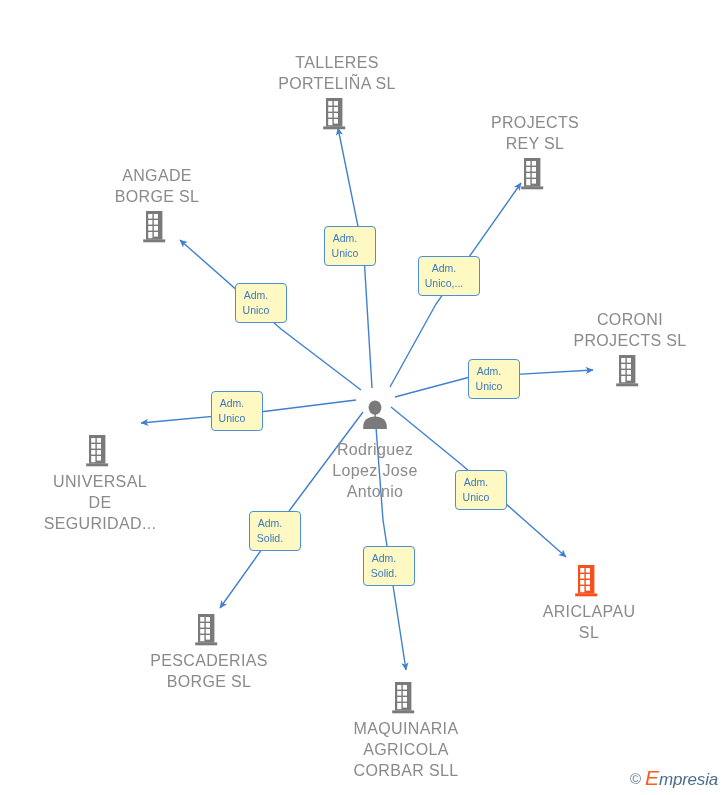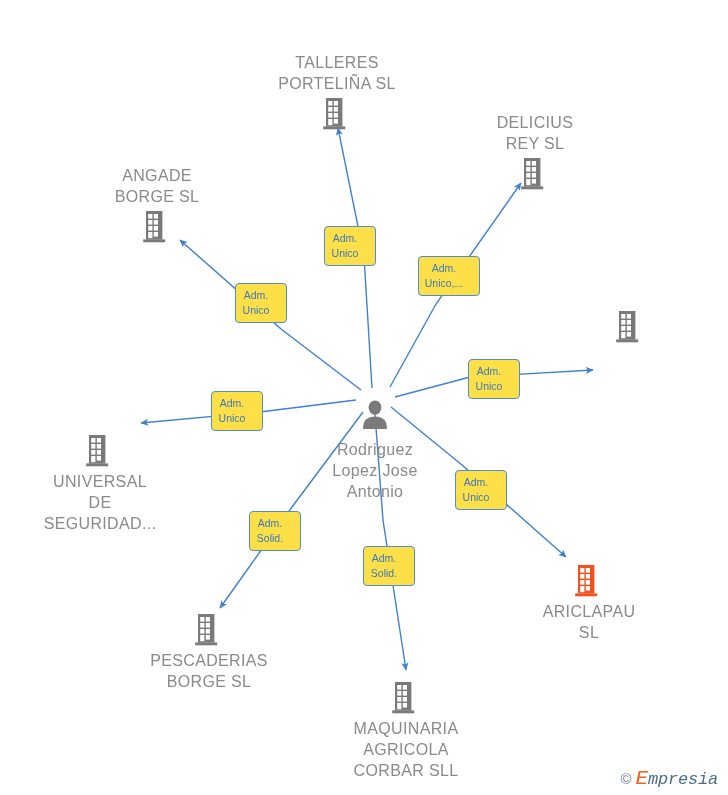--- a/index.html
+++ b/index.html
@@ -44,21 +44,21 @@
     white-space: pre-line;
   }
   .node.company-above .label { margin-bottom: 2px; }
   .node.company-below .label { margin-top: 2px; }
   .node.person .label { color: #8a8a8a; margin-top: 8px; }
   .node.highlight .label { color: #8a8a8a; }
 
   .edge-label {
     position: absolute;
     box-sizing: border-box;
-    background: #fde047;
+    background: #fef9c3;
     border: 1px solid #4e8fd4;
     border-radius: 4px;
     color: #3c78c0;
     font-size: 10.5px;
     line-height: 15px;
     text-align: center;
     padding: 4px 13px 4px 3px;
     white-space: pre-line;
     width: 52px;
     margin-left: -26px;
@@ -77,21 +77,21 @@
     align-items: center;
     gap: 4px;
     font-size: 16px;
     color: #4a6d8c;
   }
   #watermark .copy {
     font-size: 15px;
     color: #6b7f92;
   }
   #watermark .brand {
-    font-family: Liberation Mono, monospace;
+    font-family: Liberation Sans, sans-serif;
     font-style: italic;
     font-size: 17px;
     color: #4a6d8c;
     letter-spacing: -0.2px;
   }
   #watermark .brand .cap {
     color: #f26122;
     font-size: 21px;
   }
 </style>
@@ -138,21 +138,21 @@
             <rect x="7.2" y="11" width="4.2" height="4.6" fill="#ffffff"></rect>
             <rect x="12.8" y="11" width="4.2" height="4.6" fill="#ffffff"></rect>
             <rect x="7.2" y="17" width="4.2" height="4.6" fill="#ffffff"></rect>
             <rect x="12.8" y="17" width="4.2" height="4.6" fill="#ffffff"></rect>
             <rect x="12.8" y="23" width="4.2" height="4.6" fill="#ffffff"></rect>
     <rect x="7.2" y="23" width="4.2" height="6.199999999999999" fill="#ffffff"></rect>
     <rect x="2.2" y="30.4" width="22" height="2.9" fill="#7a7a7a"></rect>
   </svg></span>
       </div>
       <div class="node company-above" style="left: 535px; top: 111.8px;">
-        <span class="label">DELICIUS
+        <span class="label">PROJECTS
 REY  SL</span>
         <span class="glyph"><svg width="32" height="36" viewBox="0 0 32 36" xmlns="http://www.w3.org/2000/svg">
     <rect x="5" y="2" width="16.4" height="28.6" fill="#7a7a7a"></rect>
     <rect x="7.2" y="5" width="4.2" height="4.6" fill="#ffffff"></rect>
             <rect x="12.8" y="5" width="4.2" height="4.6" fill="#ffffff"></rect>
             <rect x="7.2" y="11" width="4.2" height="4.6" fill="#ffffff"></rect>
             <rect x="12.8" y="11" width="4.2" height="4.6" fill="#ffffff"></rect>
             <rect x="7.2" y="17" width="4.2" height="4.6" fill="#ffffff"></rect>
             <rect x="12.8" y="17" width="4.2" height="4.6" fill="#ffffff"></rect>
             <rect x="12.8" y="23" width="4.2" height="4.6" fill="#ffffff"></rect>
@@ -170,20 +170,22 @@
             <rect x="7.2" y="11" width="4.2" height="4.6" fill="#ffffff"></rect>
             <rect x="12.8" y="11" width="4.2" height="4.6" fill="#ffffff"></rect>
             <rect x="7.2" y="17" width="4.2" height="4.6" fill="#ffffff"></rect>
             <rect x="12.8" y="17" width="4.2" height="4.6" fill="#ffffff"></rect>
             <rect x="12.8" y="23" width="4.2" height="4.6" fill="#ffffff"></rect>
     <rect x="7.2" y="23" width="4.2" height="6.199999999999999" fill="#ffffff"></rect>
     <rect x="2.2" y="30.4" width="22" height="2.9" fill="#7a7a7a"></rect>
   </svg></span>
       </div>
       <div class="node company-above" style="left: 630px; top: 308.8px;">
+        <span class="label">CORONI
+PROJECTS  SL</span>
         <span class="glyph"><svg width="32" height="36" viewBox="0 0 32 36" xmlns="http://www.w3.org/2000/svg">
     <rect x="5" y="2" width="16.4" height="28.6" fill="#7a7a7a"></rect>
     <rect x="7.2" y="5" width="4.2" height="4.6" fill="#ffffff"></rect>
             <rect x="12.8" y="5" width="4.2" height="4.6" fill="#ffffff"></rect>
             <rect x="7.2" y="11" width="4.2" height="4.6" fill="#ffffff"></rect>
             <rect x="12.8" y="11" width="4.2" height="4.6" fill="#ffffff"></rect>
             <rect x="7.2" y="17" width="4.2" height="4.6" fill="#ffffff"></rect>
             <rect x="12.8" y="17" width="4.2" height="4.6" fill="#ffffff"></rect>
             <rect x="12.8" y="23" width="4.2" height="4.6" fill="#ffffff"></rect>
     <rect x="7.2" y="23" width="4.2" height="6.199999999999999" fill="#ffffff"></rect>

